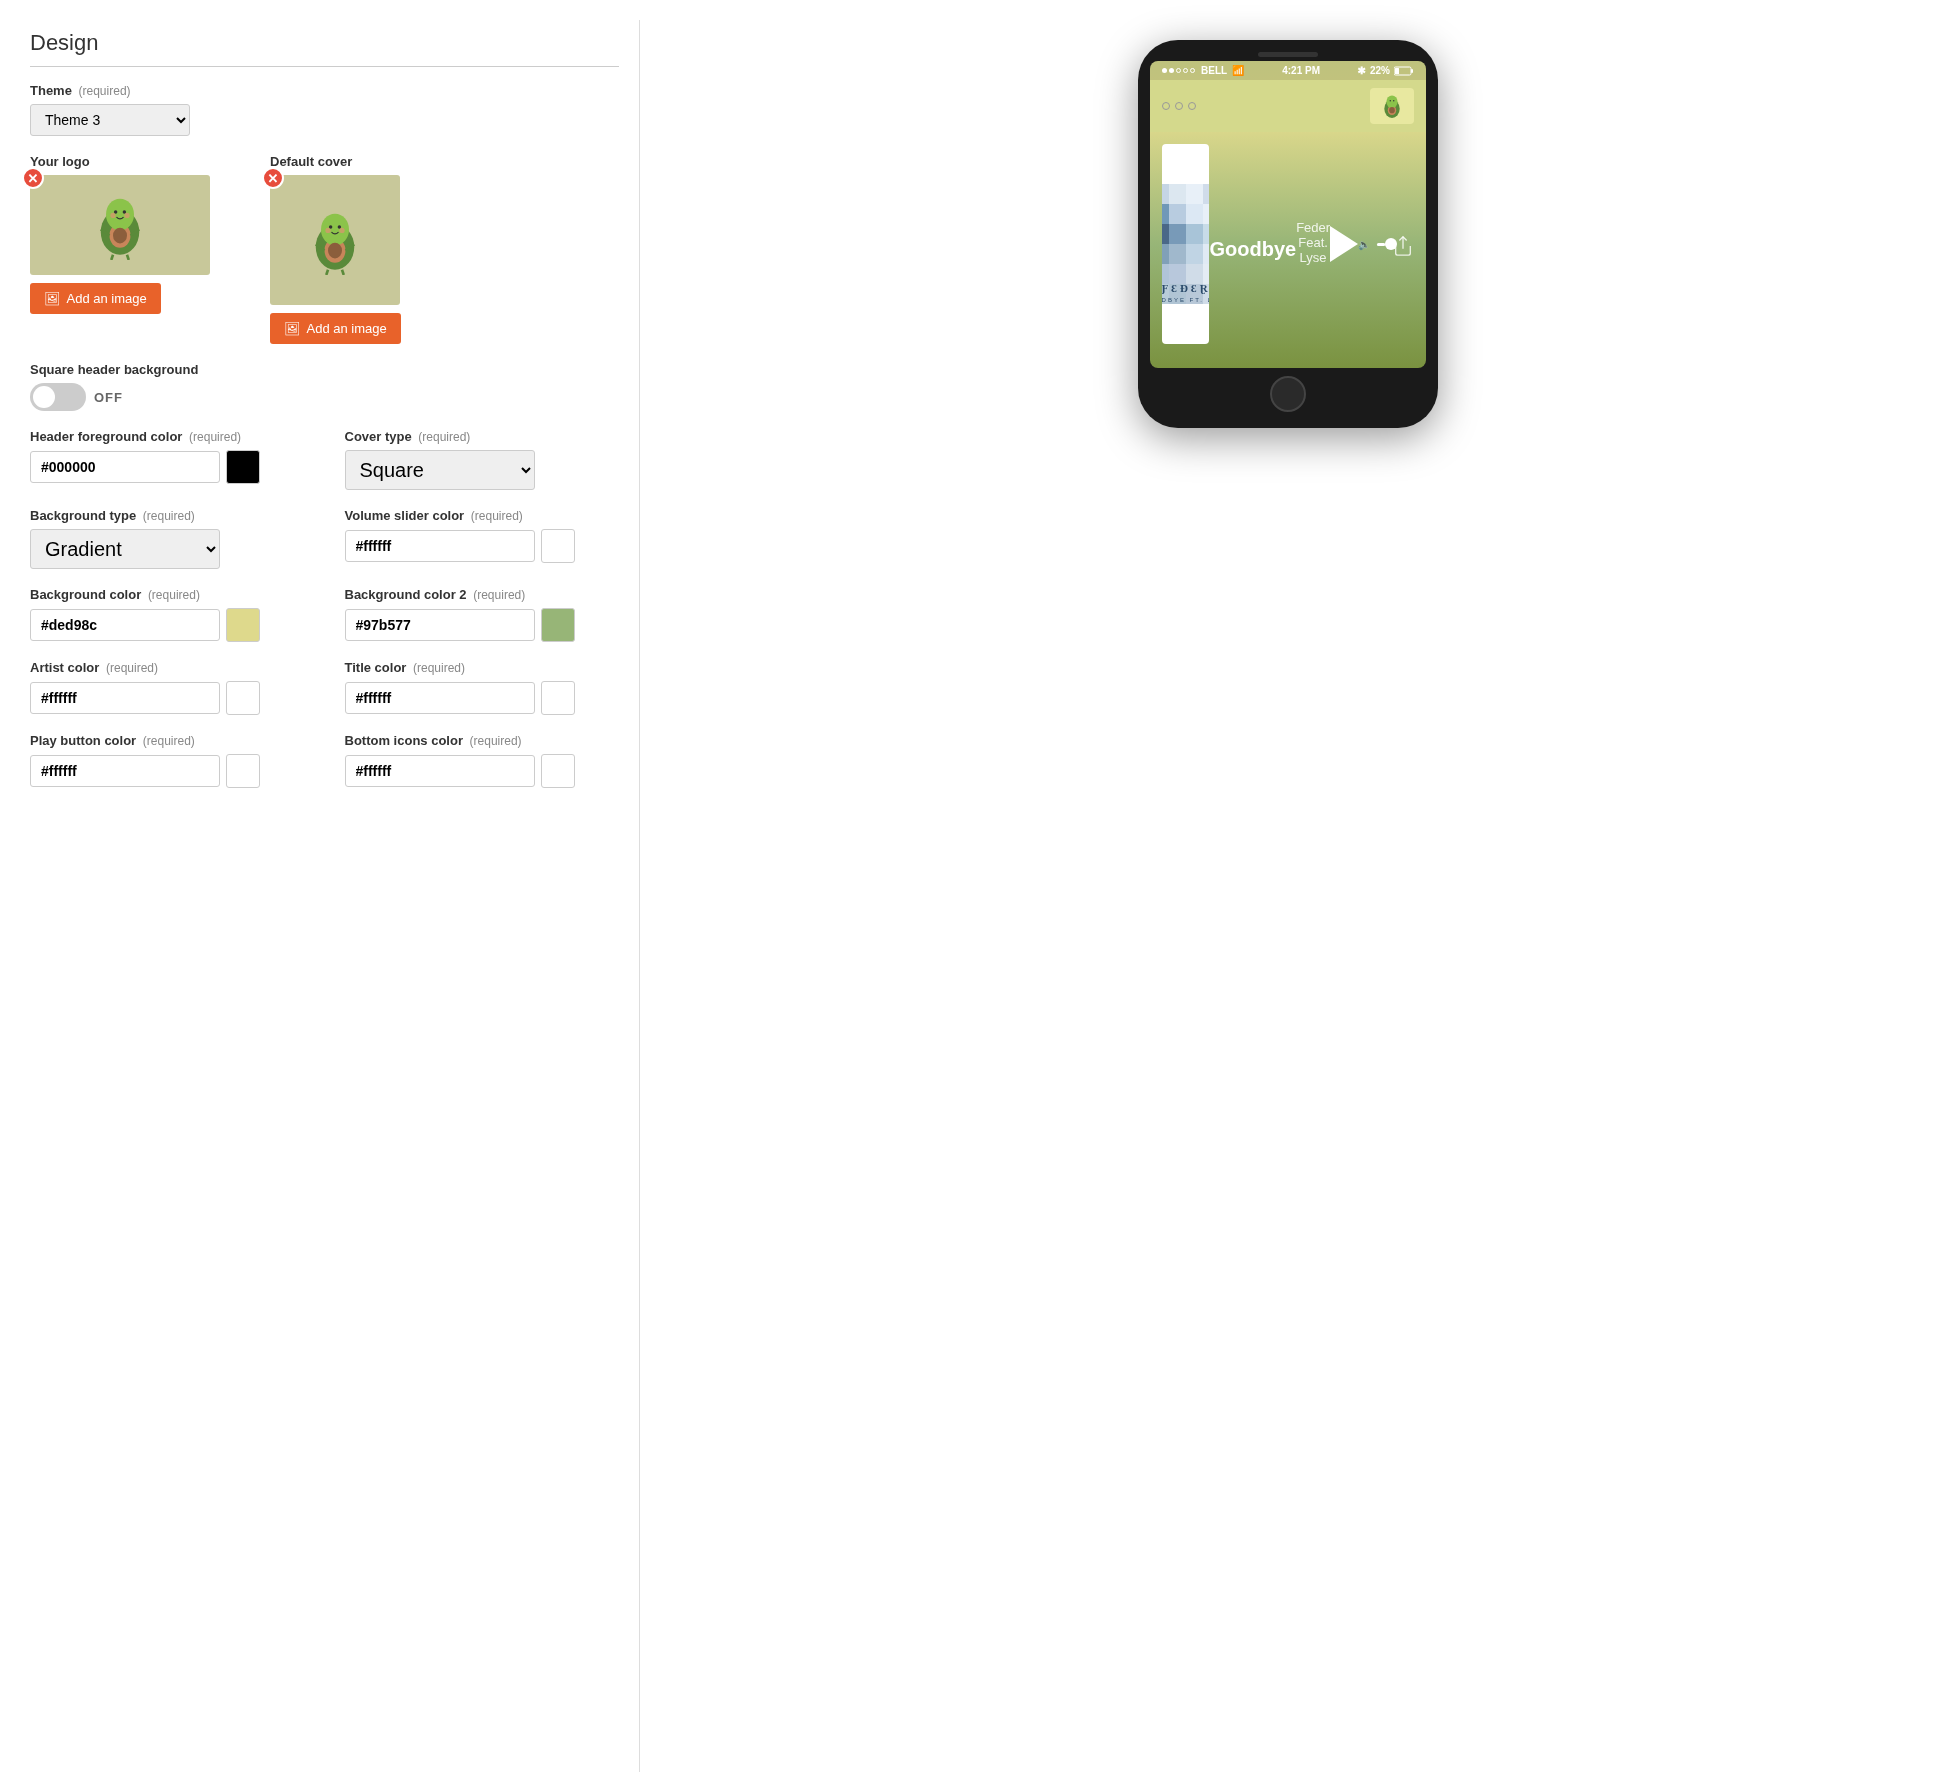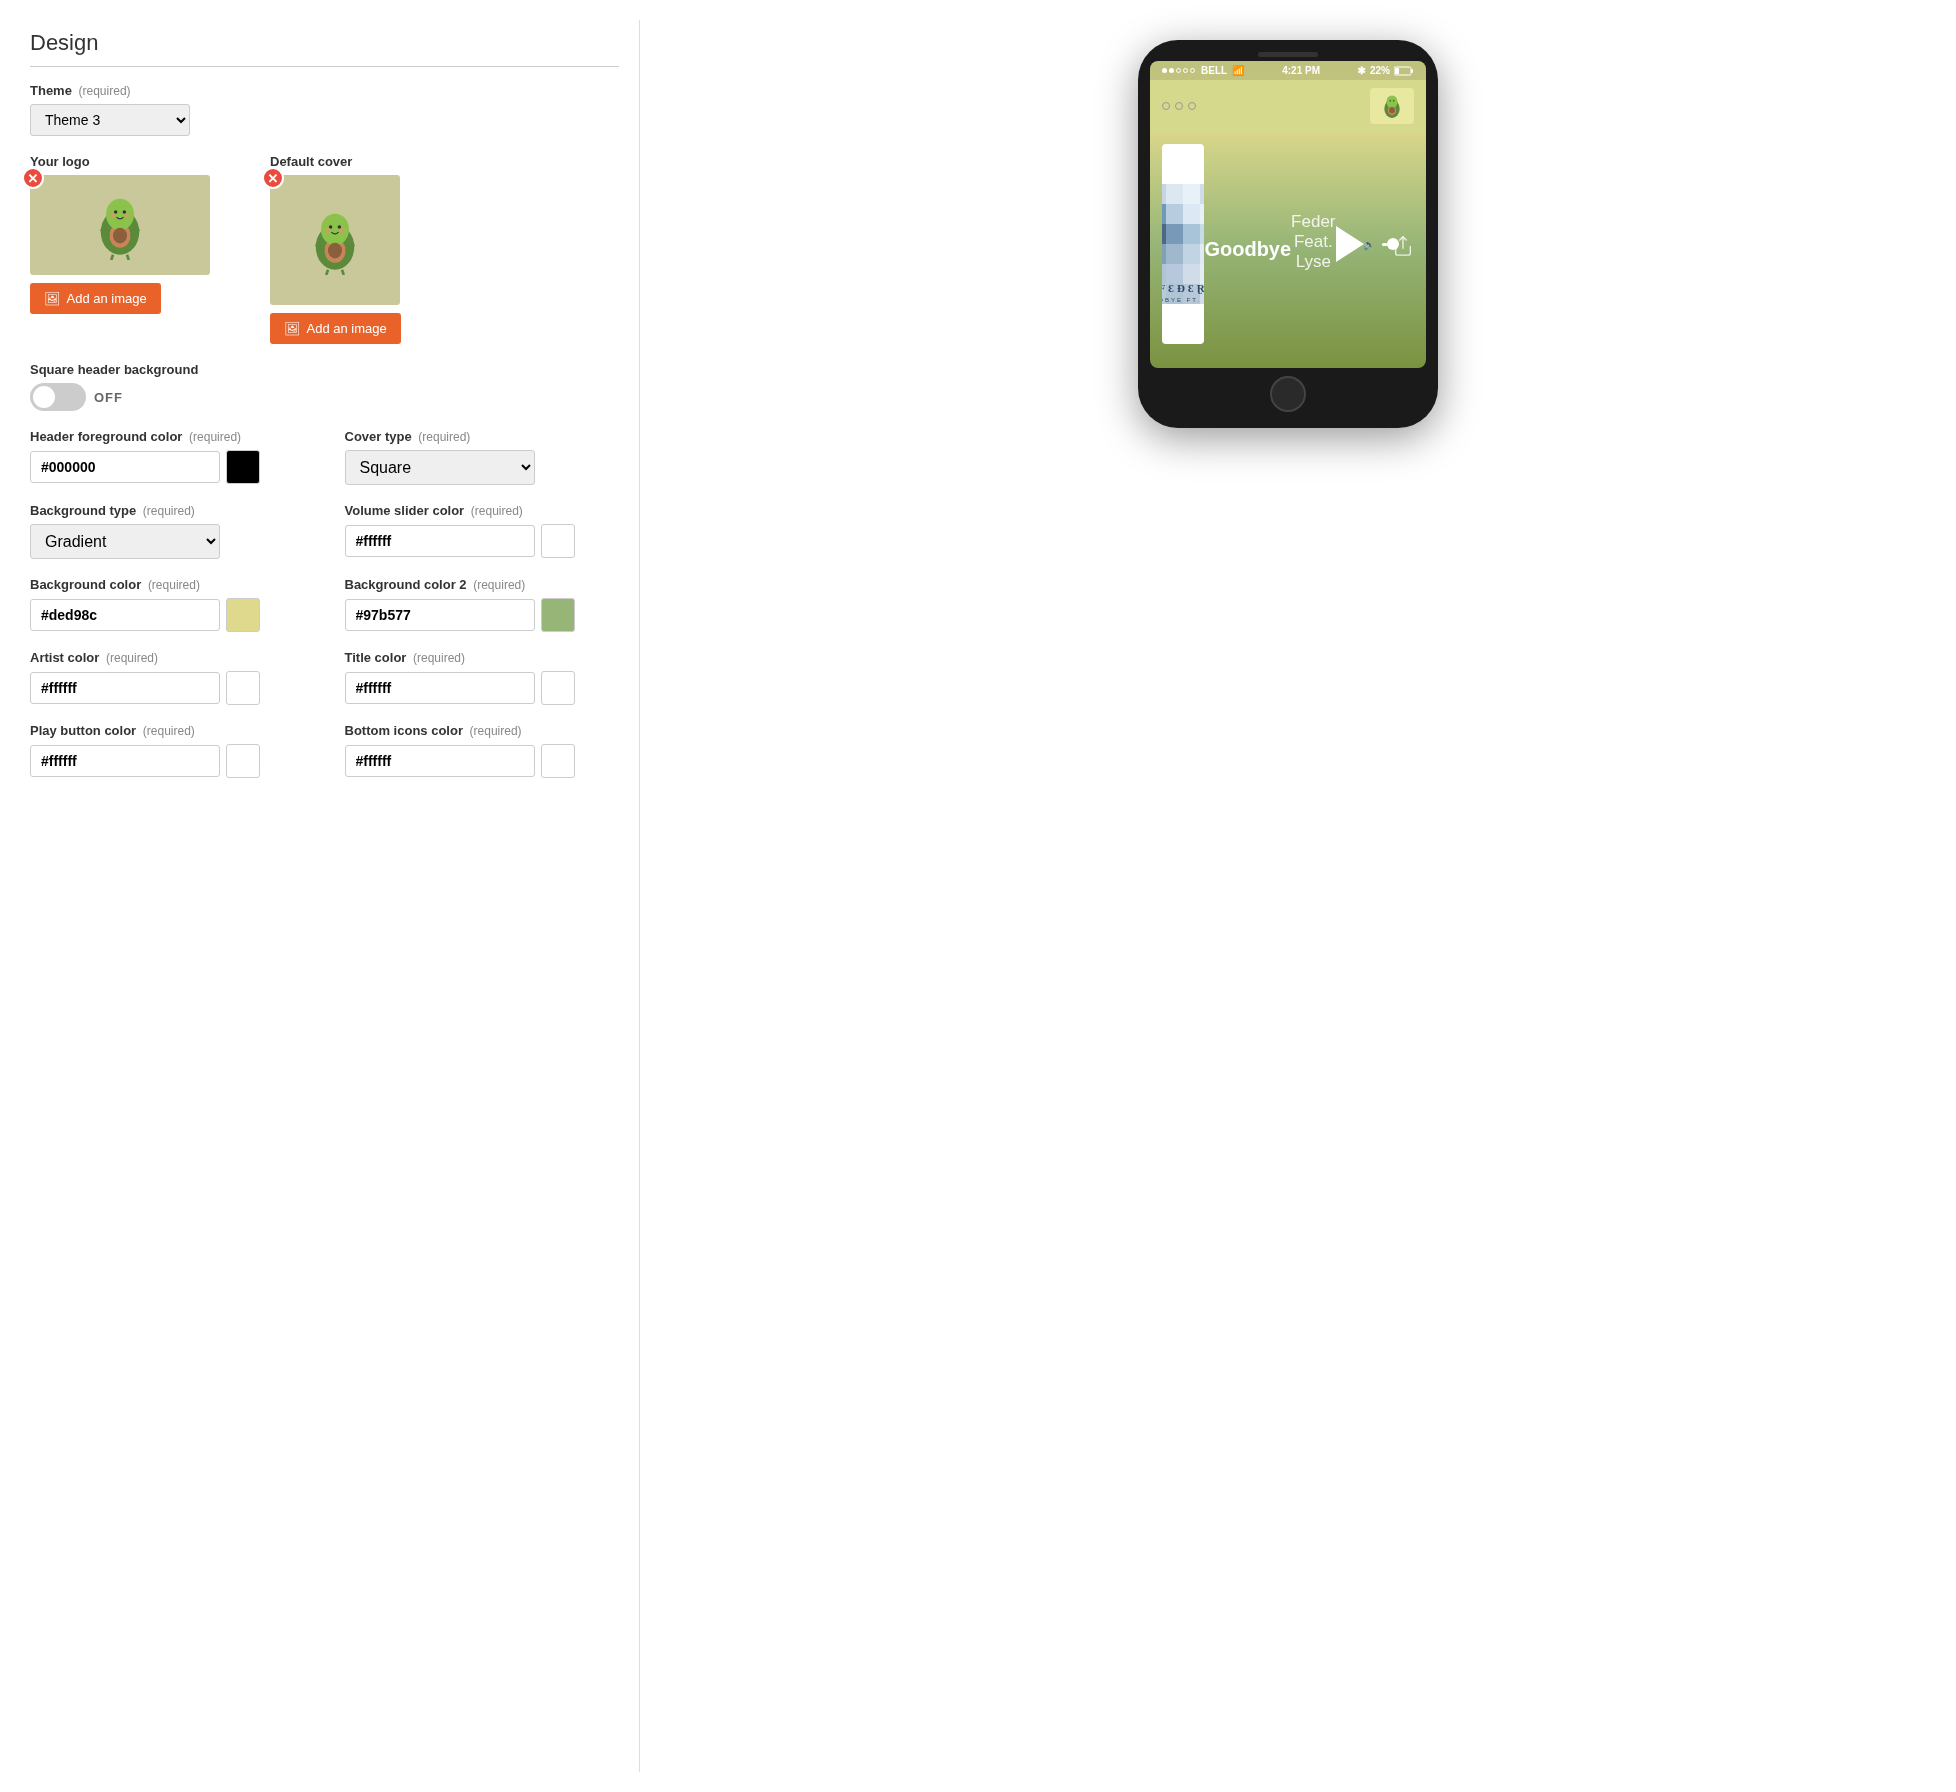--- a/index.html
+++ b/index.html
@@ -175,21 +175,21 @@
       border: 1px solid #ccc;
       border-radius: 3px;
       cursor: pointer;
       flex-shrink: 0;
     }
     .dropdown-select {
       width: 190px;
       padding: 7px 10px;
       border: 1px solid #ccc;
       border-radius: 3px;
-      font-size: 16px;
+      font-size: 20px;
       appearance: auto;
     }
 
     
     .phone-panel {
       flex: 1;
       display: flex;
       align-items: flex-start;
       justify-content: center;
       padding: 20px;
@@ -281,21 +281,21 @@
       padding: 8px;
     }
     .song-title {
       font-size: 20px;
       font-weight: 700;
       color: #fff;
       text-align: center;
       margin-bottom: 2px;
     }
     .song-artist {
-      font-size: 17px;
+      font-size: 13px;
       color: rgba(255,255,255,0.85);
       text-align: center;
       margin-bottom: 16px;
     }
     .play-btn {
       width: 44px;
       height: 44px;
       display: flex;
       align-items: center;
       justify-content: center;

